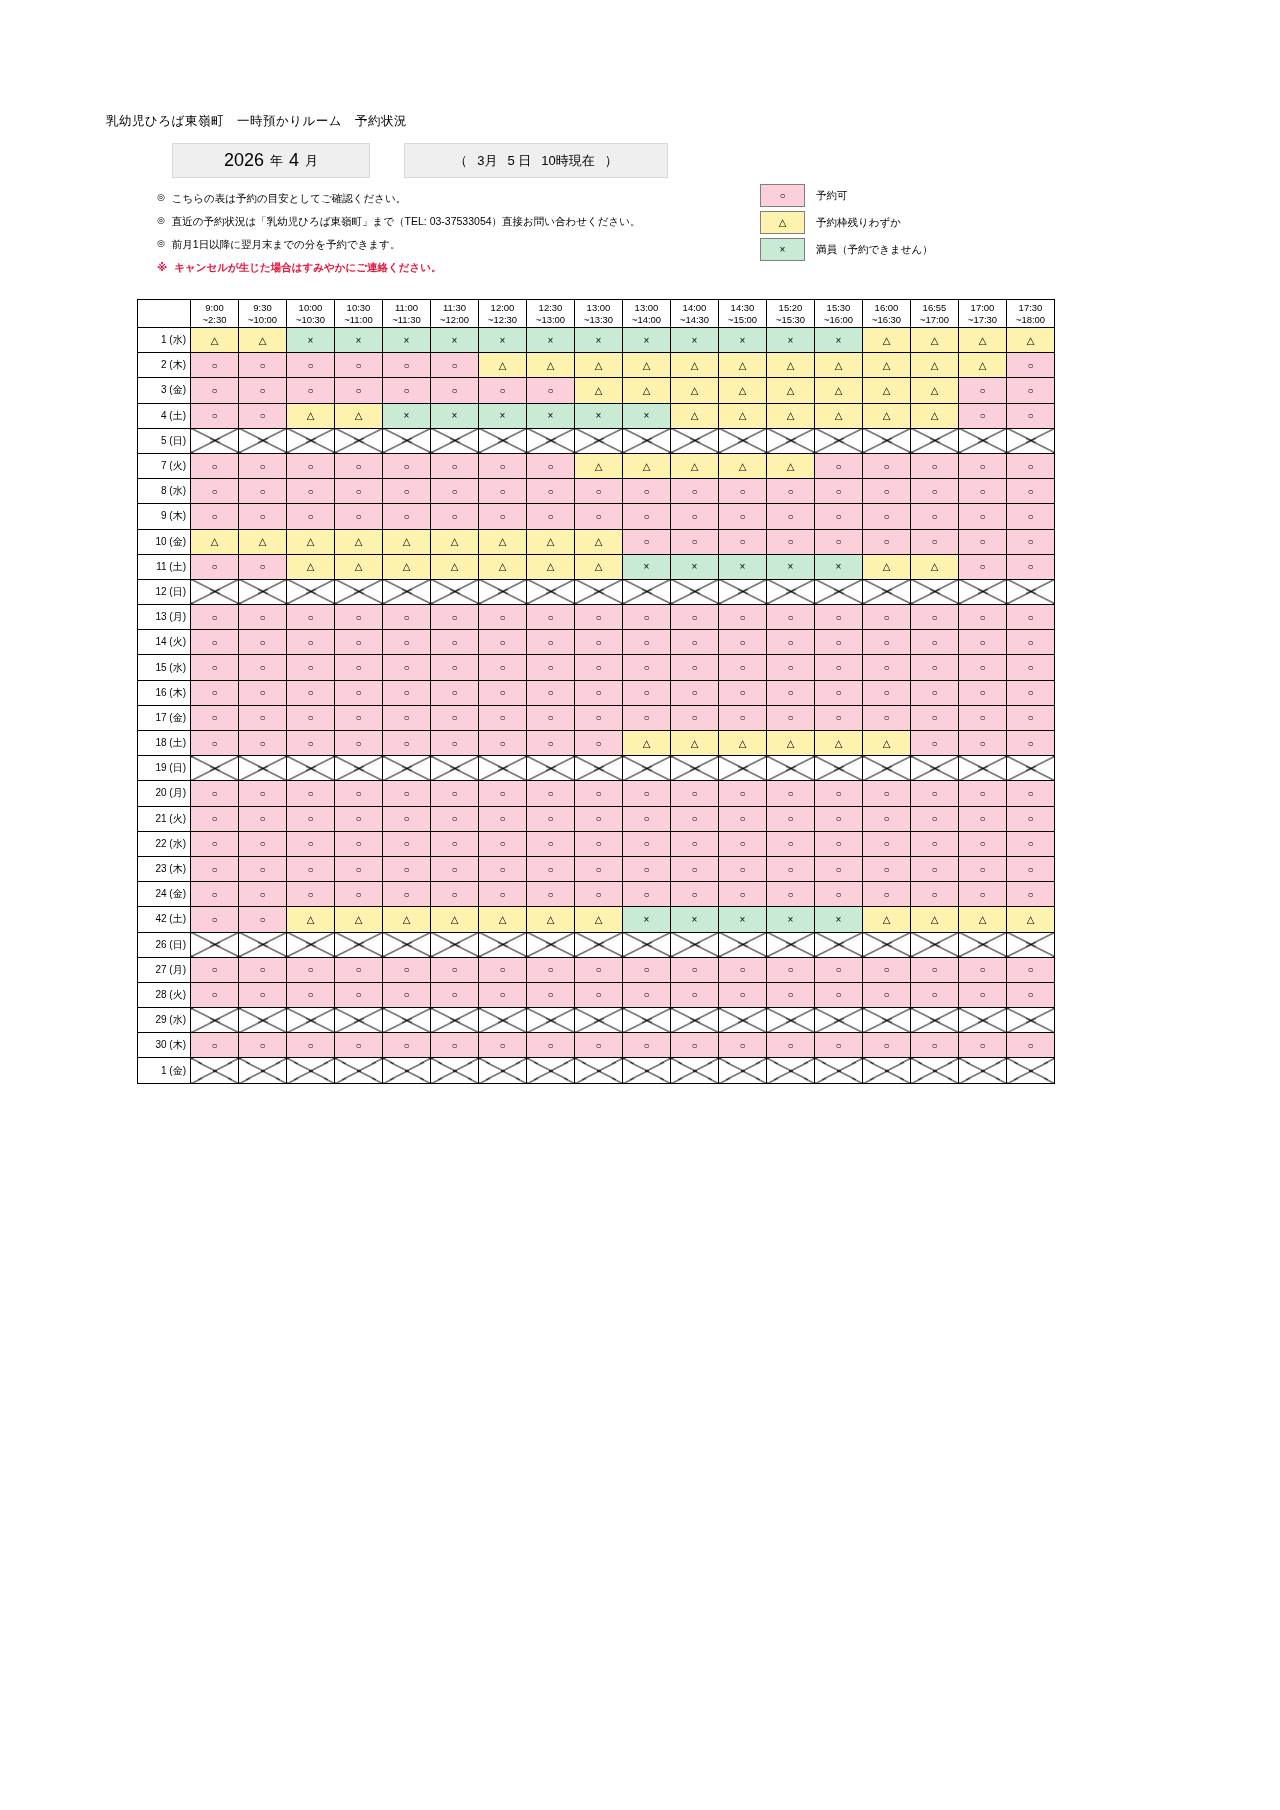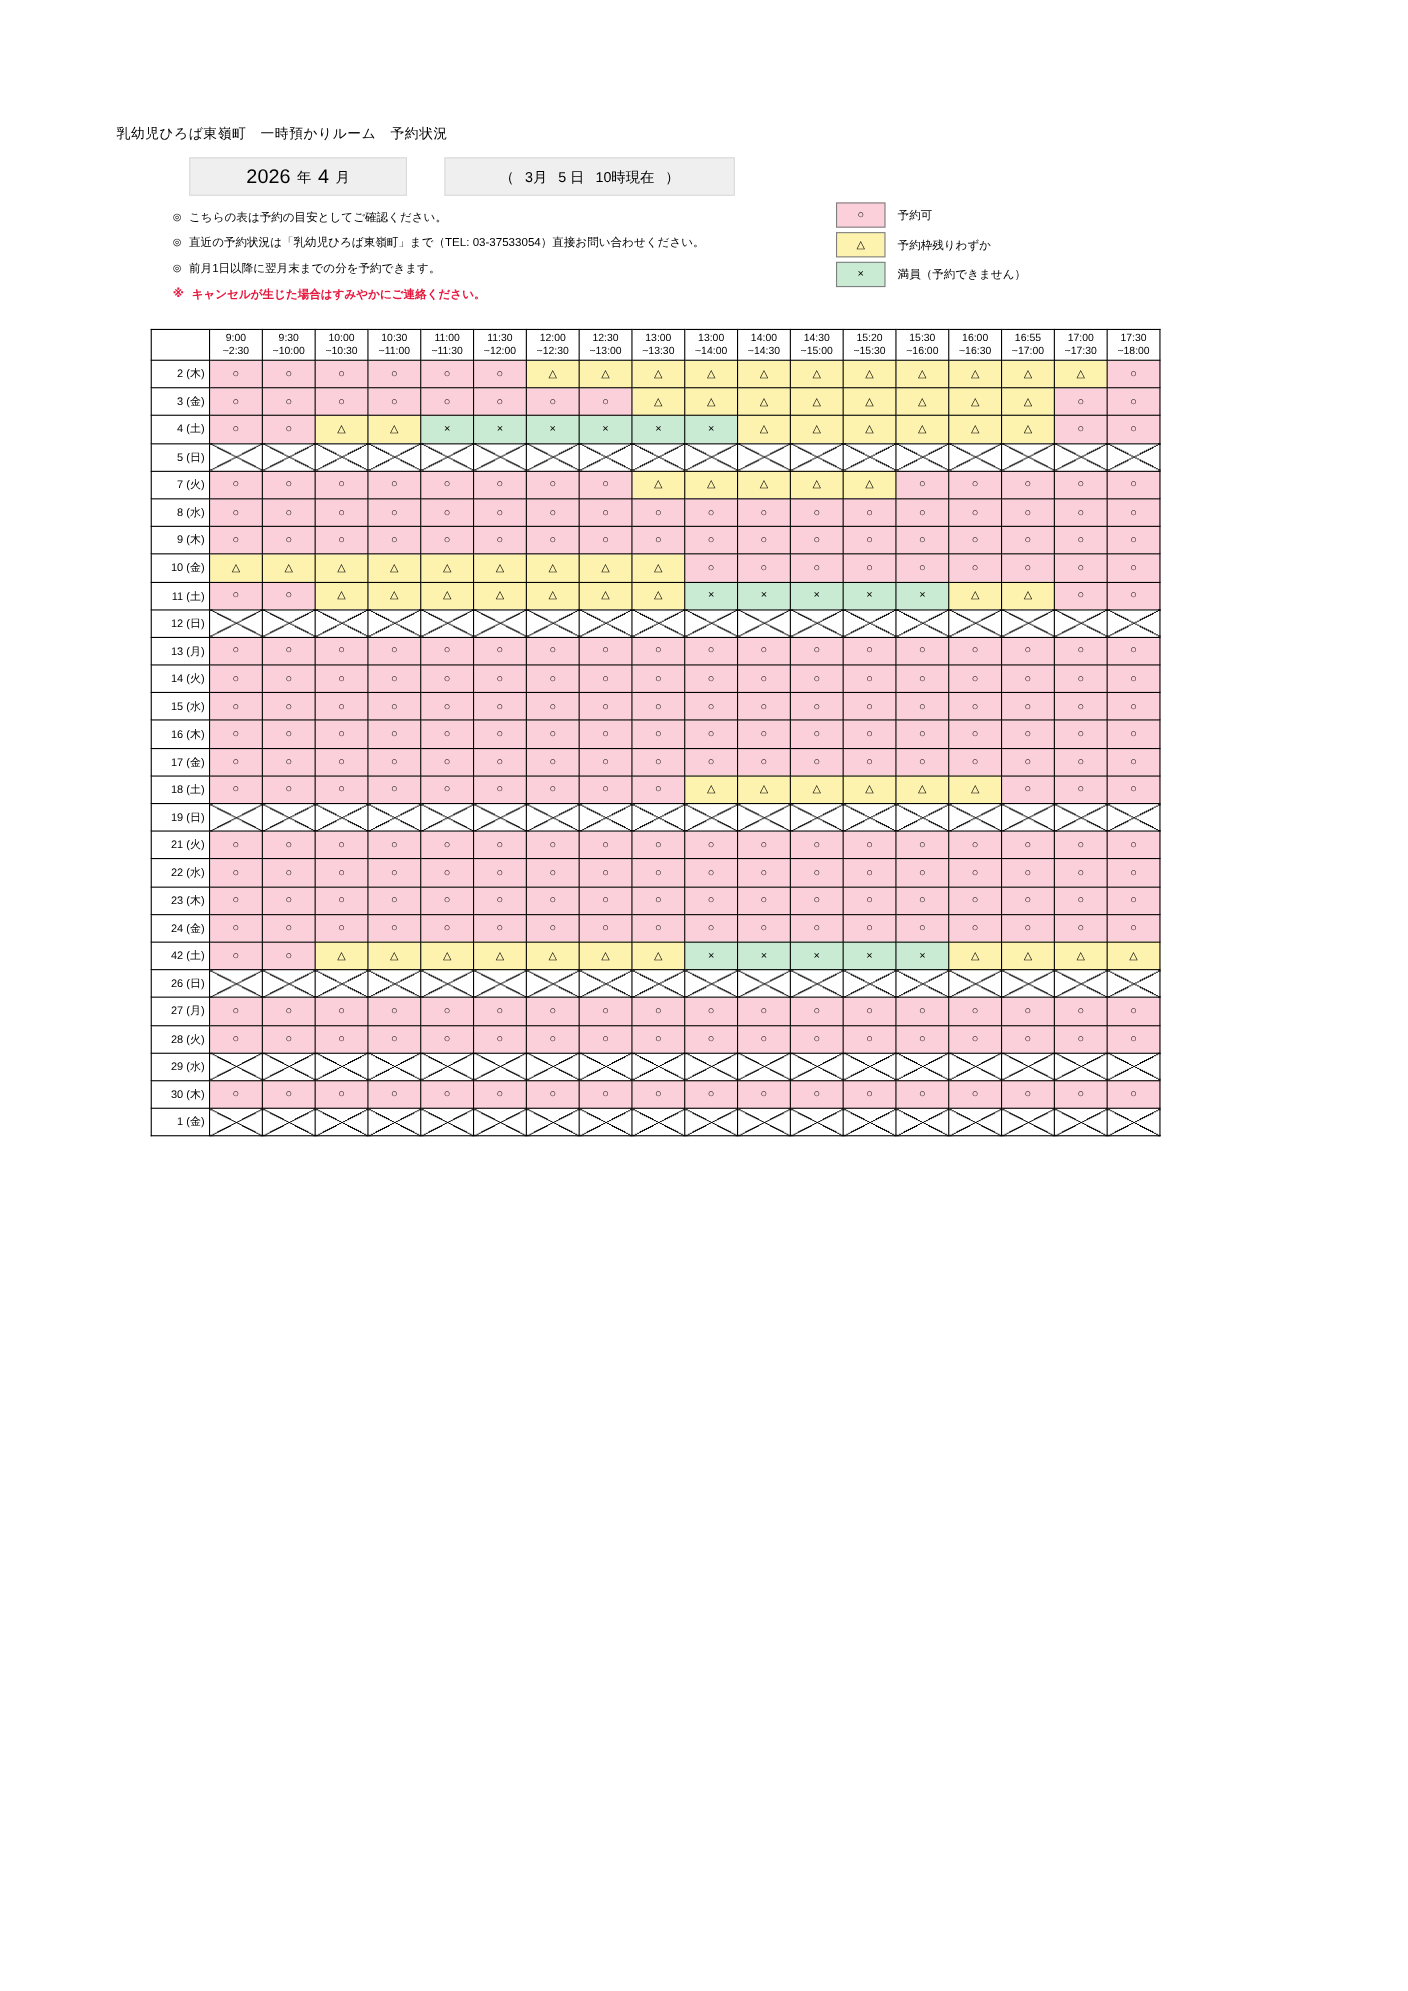--- a/index.html
+++ b/index.html
@@ -209,20 +209,41 @@
             <div>~17:30</div>
           </th>
           <th class="slot">
             <div>17:30</div>
             <div>~18:00</div>
           </th>
         </tr>
     </thead>
     <tbody id="tbody">
         <tr>
+          <td class="daycell">1 (水)</td>
+          <td class="mark" style="background: rgb(253, 243, 174);">△</td>
+          <td class="mark" style="background: rgb(253, 243, 174);">△</td>
+          <td class="mark" style="background: rgb(201, 235, 211);">×</td>
+          <td class="mark" style="background: rgb(201, 235, 211);">×</td>
+          <td class="mark" style="background: rgb(201, 235, 211);">×</td>
+          <td class="mark" style="background: rgb(201, 235, 211);">×</td>
+          <td class="mark" style="background: rgb(201, 235, 211);">×</td>
+          <td class="mark" style="background: rgb(201, 235, 211);">×</td>
+          <td class="mark" style="background: rgb(201, 235, 211);">×</td>
+          <td class="mark" style="background: rgb(201, 235, 211);">×</td>
+          <td class="mark" style="background: rgb(201, 235, 211);">×</td>
+          <td class="mark" style="background: rgb(201, 235, 211);">×</td>
+          <td class="mark" style="background: rgb(201, 235, 211);">×</td>
+          <td class="mark" style="background: rgb(201, 235, 211);">×</td>
+          <td class="mark" style="background: rgb(253, 243, 174);">△</td>
+          <td class="mark" style="background: rgb(253, 243, 174);">△</td>
+          <td class="mark" style="background: rgb(253, 243, 174);">△</td>
+          <td class="mark" style="background: rgb(253, 243, 174);">△</td>
+        </tr>
+        <tr>
           <td class="daycell">2 (木)</td>
           <td class="mark" style="background: rgb(251, 208, 218);">○</td>
           <td class="mark" style="background: rgb(251, 208, 218);">○</td>
           <td class="mark" style="background: rgb(251, 208, 218);">○</td>
           <td class="mark" style="background: rgb(251, 208, 218);">○</td>
           <td class="mark" style="background: rgb(251, 208, 218);">○</td>
           <td class="mark" style="background: rgb(251, 208, 218);">○</td>
           <td class="mark" style="background: rgb(253, 243, 174);">△</td>
           <td class="mark" style="background: rgb(253, 243, 174);">△</td>
           <td class="mark" style="background: rgb(253, 243, 174);">△</td>
@@ -564,20 +585,41 @@
           <td class="mark x-cell"></td>
           <td class="mark x-cell"></td>
           <td class="mark x-cell"></td>
           <td class="mark x-cell"></td>
           <td class="mark x-cell"></td>
           <td class="mark x-cell"></td>
           <td class="mark x-cell"></td>
           <td class="mark x-cell"></td>
           <td class="mark x-cell"></td>
           <td class="mark x-cell"></td>
+        </tr>
+        <tr>
+          <td class="daycell">20 (月)</td>
+          <td class="mark" style="background: rgb(251, 208, 218);">○</td>
+          <td class="mark" style="background: rgb(251, 208, 218);">○</td>
+          <td class="mark" style="background: rgb(251, 208, 218);">○</td>
+          <td class="mark" style="background: rgb(251, 208, 218);">○</td>
+          <td class="mark" style="background: rgb(251, 208, 218);">○</td>
+          <td class="mark" style="background: rgb(251, 208, 218);">○</td>
+          <td class="mark" style="background: rgb(251, 208, 218);">○</td>
+          <td class="mark" style="background: rgb(251, 208, 218);">○</td>
+          <td class="mark" style="background: rgb(251, 208, 218);">○</td>
+          <td class="mark" style="background: rgb(251, 208, 218);">○</td>
+          <td class="mark" style="background: rgb(251, 208, 218);">○</td>
+          <td class="mark" style="background: rgb(251, 208, 218);">○</td>
+          <td class="mark" style="background: rgb(251, 208, 218);">○</td>
+          <td class="mark" style="background: rgb(251, 208, 218);">○</td>
+          <td class="mark" style="background: rgb(251, 208, 218);">○</td>
+          <td class="mark" style="background: rgb(251, 208, 218);">○</td>
+          <td class="mark" style="background: rgb(251, 208, 218);">○</td>
+          <td class="mark" style="background: rgb(251, 208, 218);">○</td>
         </tr>
         <tr>
           <td class="daycell">21 (火)</td>
           <td class="mark" style="background: rgb(251, 208, 218);">○</td>
           <td class="mark" style="background: rgb(251, 208, 218);">○</td>
           <td class="mark" style="background: rgb(251, 208, 218);">○</td>
           <td class="mark" style="background: rgb(251, 208, 218);">○</td>
           <td class="mark" style="background: rgb(251, 208, 218);">○</td>
           <td class="mark" style="background: rgb(251, 208, 218);">○</td>
           <td class="mark" style="background: rgb(251, 208, 218);">○</td>

